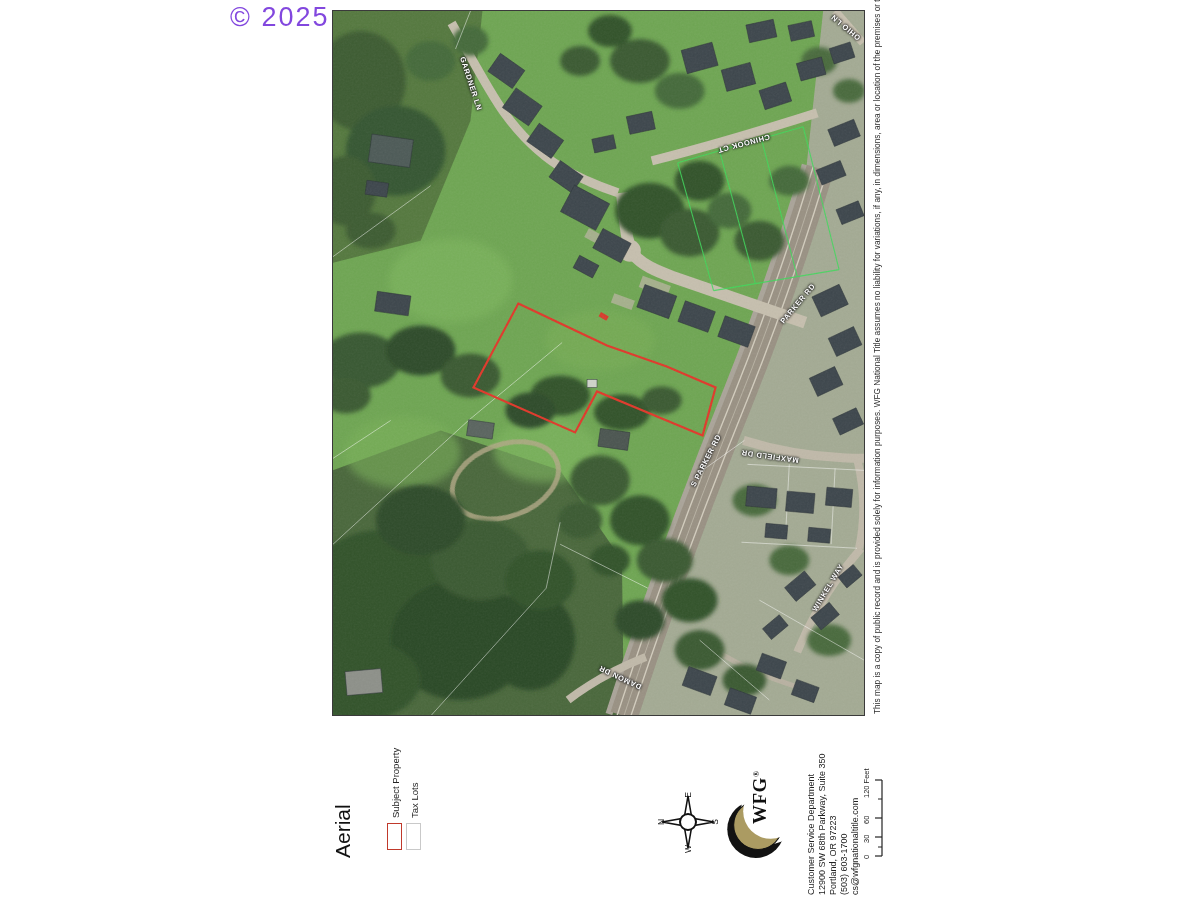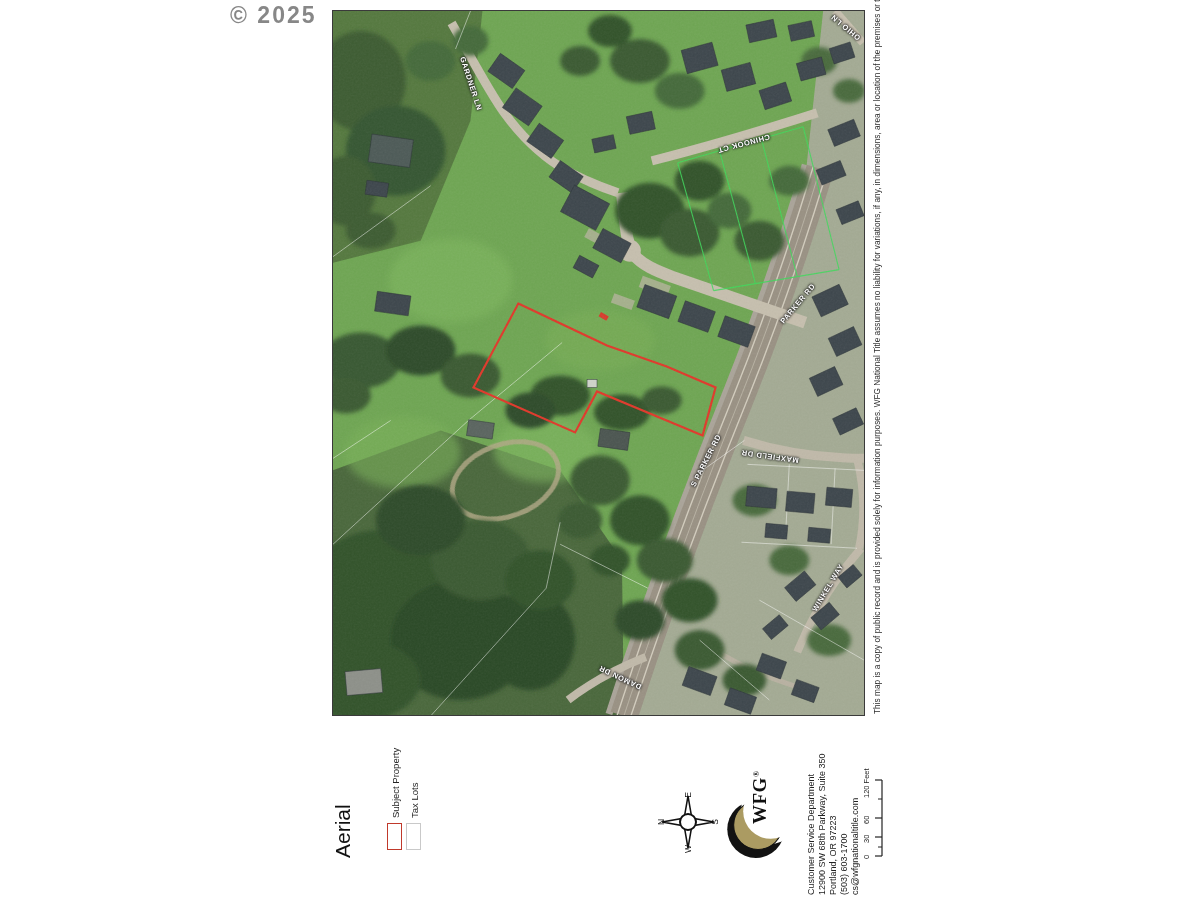--- a/index.html
+++ b/index.html
@@ -2,22 +2,22 @@
 <html><head>
 <meta charset="utf-8">
 <style>
   html,body{margin:0;padding:0;}
   body{width:1200px;height:900px;background:#fff;position:relative;overflow:hidden;
        font-family:"Liberation Sans",sans-serif;}
   .abs{position:absolute;}
   
   .vtext{position:absolute;transform-origin:top left;transform:rotate(-90deg) translateX(-100%);
          white-space:nowrap;}
-  #watermark{left:230px;top:2px;font-size:23px;color:#737373;letter-spacing:2px;
-             font-weight:bold;opacity:.85;}
+  #watermark{left:230px;top:2px;font-size:27px;color:#6d28d9;letter-spacing:2px;
+             font-weight:normal;opacity:.85;}
   #map{left:332px;top:10px;width:533px;height:706px;border:1px solid #3a3a3a;
        box-sizing:border-box;background:#6fa653;}
   #map svg{display:block;width:100%;height:100%;}
   .street{position:absolute;color:#fff;font-size:7.5px;font-weight:bold;letter-spacing:.6px;
           text-shadow:0 0 2px #222,0 0 2px #222,0 0 3px #222;white-space:nowrap;
           transform-origin:center center;}
   #disclaimer{left:872px;top:18px;width:12px;height:696px;}
   #disclaimer .vtext{left:0;top:0;width:696px;font-size:8.3px;color:#2b2b2b;}
   #aerial-title{left:331px;top:766px;width:92px;font-size:21px;color:#111;}
   .legend-label{font-size:9.5px;color:#222;}

